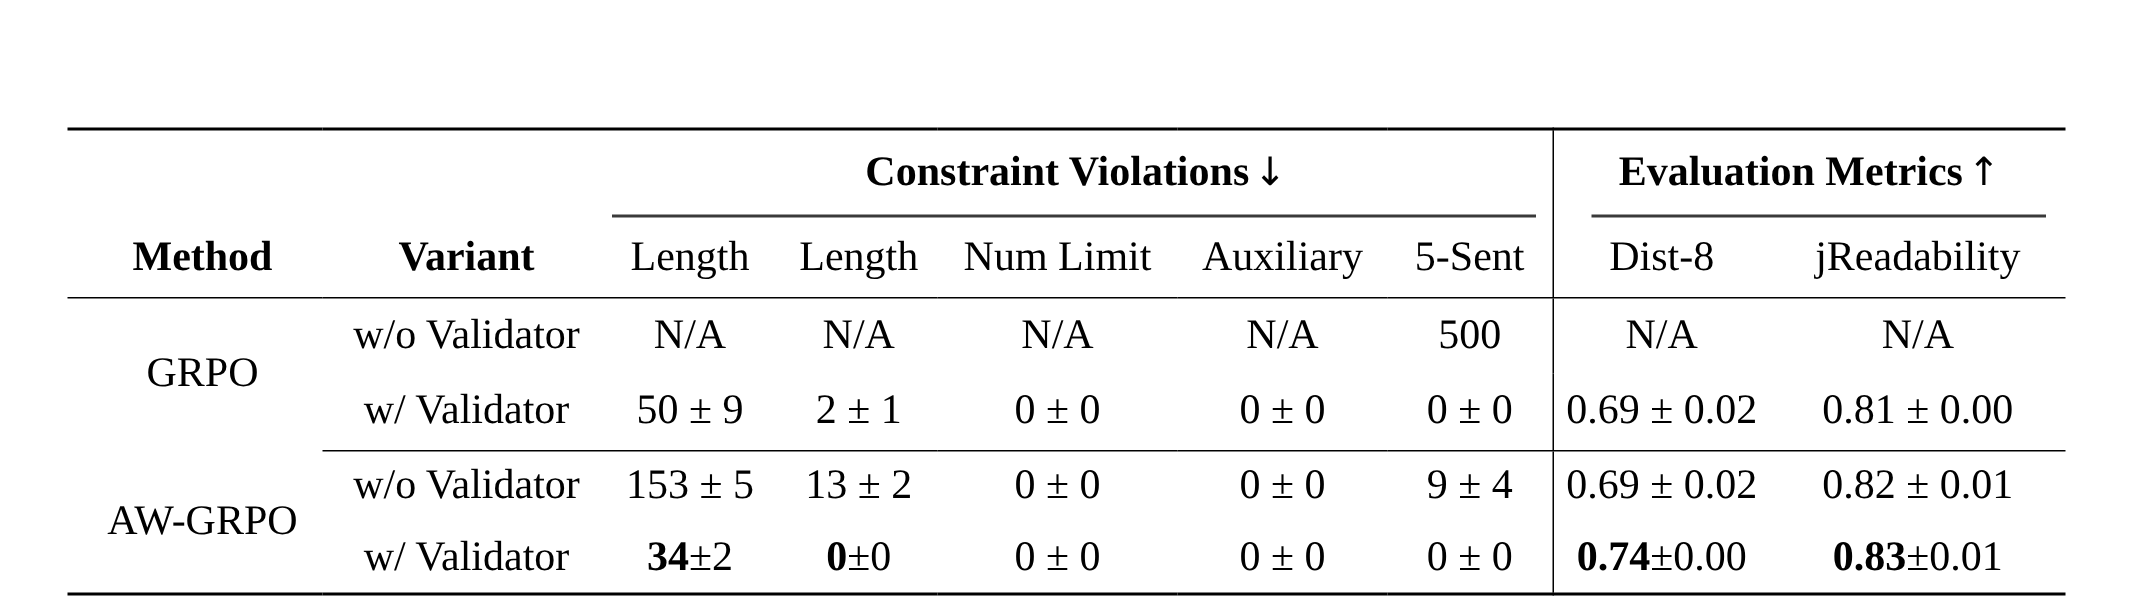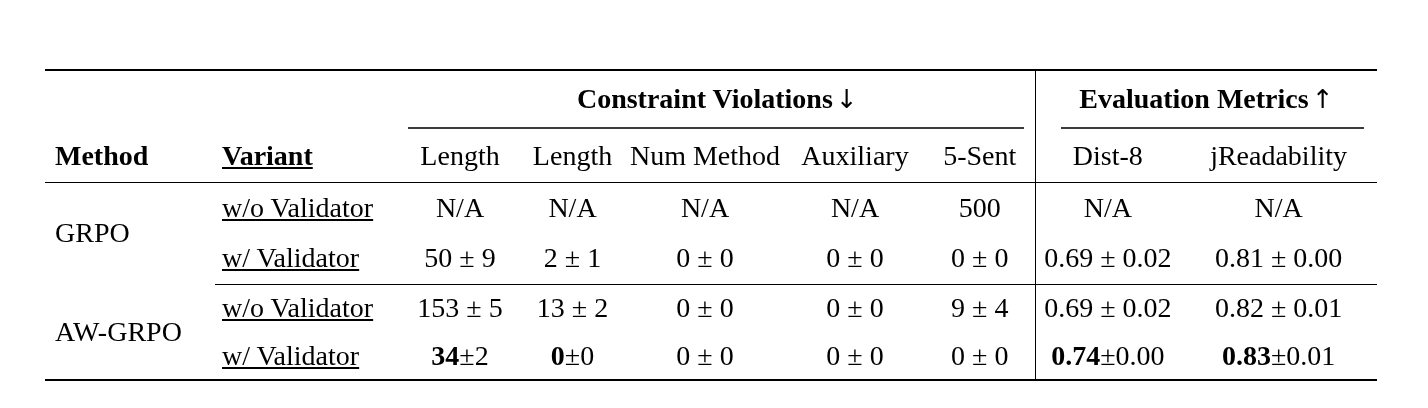--- a/index.html
+++ b/index.html
@@ -21,20 +21,21 @@
     top: 69px;
     width: 1332px;
   }
   table.results {
     border-collapse: collapse;
     table-layout: fixed;
     width: 1332px;
     border-top: 2.6px solid #000000;
     border-bottom: 2.6px solid #000000;
     font-size: 28px;
+    margin-top: 16px;
   }
   td {
     padding: 0;
     vertical-align: middle;
     text-align: center;
     overflow: hidden;
     white-space: nowrap;
   }
   
   tr.group-header-row   { height: 56px; }
@@ -55,23 +56,23 @@
   .cmid.cv { margin-left: 8px;  margin-right: 11px; }
   .cmid.em { margin-left: 25px; margin-right: 13px; }
 
   .bold, .group-title, .colhead-strong { font-weight: bold; }
   .arrow {
     font-weight: normal;
     margin-left: 3px;
     font-family: "DejaVu Sans", sans-serif;
     font-size: 26px;
   }
-  td.left   { text-align: left; }
+  td.left   { text-align: center; }
   td.method-cell  { padding-left: 10px; }
-  td.variant-cell { padding-left: 7px; text-decoration: underline; }
+  td.variant-cell { padding-left: 7px; }
   .bv { font-weight: bold; }
 </style>
 </head>
 <body>
 
 <div class="table-wrap">
   <table class="results">
     <colgroup>
       <col style="width:170px">
         <col style="width:185px">
@@ -103,21 +104,21 @@
       <td colspan="2" class="vsep">
             <div class="cmid em"></div>
           </td>
     </tr>
 
     <tr class="col-header-row">
       <td class="left method-cell colhead-strong">Method</td>
       <td class="left variant-cell colhead-strong">Variant</td>
       <td>Length</td>
       <td>Length</td>
-      <td>Num Method</td>
+      <td>Num Limit</td>
       <td>Auxiliary</td>
       <td>5-Sent</td>
       <td class="vsep">Dist-8</td>
       <td>jReadability</td>
     </tr>
 
     <tr class="body-row-a">
       <td class="left method-cell" rowspan="2">GRPO</td>
       <td class="left variant-cell">w/o Validator</td>
       <td><span class="bv"></span><span>N/A</span></td>

